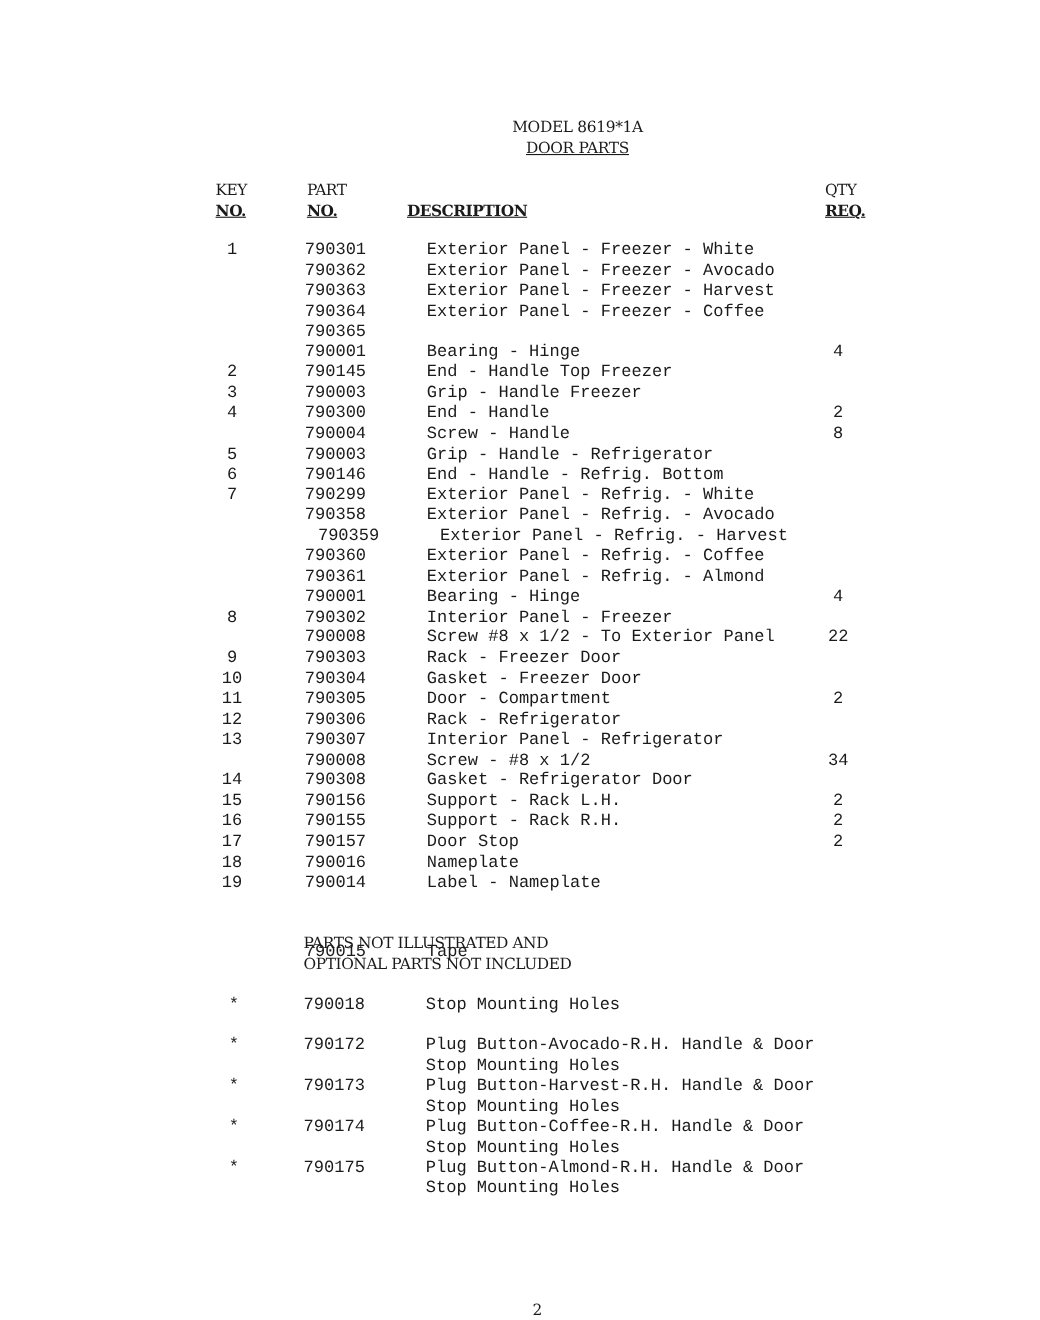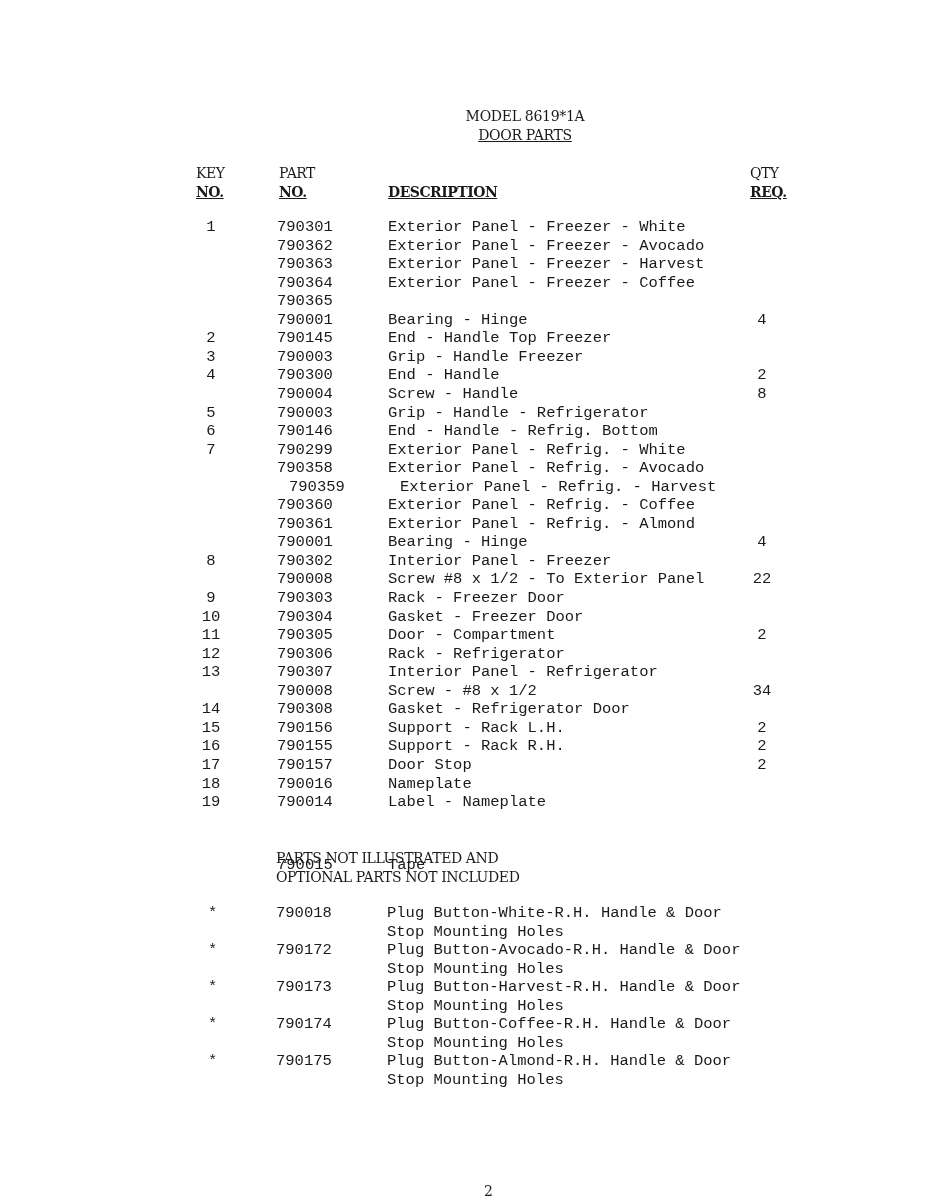--- a/index.html
+++ b/index.html
@@ -33,21 +33,21 @@
   <div class="title title2">DOOR PARTS</div>
 
   <div class="hdr" style="left:196px; top:164px;">
     <div>KEY</div>
     <div class="u">NO.</div>
   </div>
   <div class="hdr" style="left:279px; top:164px;">
     <div>PART</div>
     <div class="u">NO.</div>
   </div>
-  <div class="hdr u" style="left:388px; top:183px;">DESCRIPTION</div>
+  <div class="hdr u" style="left:370px; top:183px;">DESCRIPTION</div>
   <div class="hdr" style="left:750px; top:164px;">
     <div>QTY</div>
     <div class="u">REQ.</div>
   </div>
 
   <div id="rows">
       <div class="row mono" style="top: 218px;">
         <span class="key">1</span>
         <span class="part">790301</span>
         <span class="desc">Exterior Panel - Freezer - White</span>
@@ -249,21 +249,20 @@
   <div class="note" style="top:849px;">
     <div>PARTS NOT ILLUSTRATED AND</div>
     <div>OPTIONAL PARTS NOT INCLUDED</div>
   </div>
 
   <div id="optional">
       <div class="opt mono" style="top: 904px;">
         <span class="star">*</span>
         <span class="opart">790018</span>
         <span class="odesc">
-          <div>Plug Button-White-R.H. Handle &amp; Door</div>
           <div>Stop Mounting Holes</div>
         </span>
       </div>
       <div class="opt mono" style="top: 941px;">
         <span class="star">*</span>
         <span class="opart">790172</span>
         <span class="odesc">
           <div>Plug Button-Avocado-R.H. Handle &amp; Door</div>
           <div>Stop Mounting Holes</div>
         </span>

